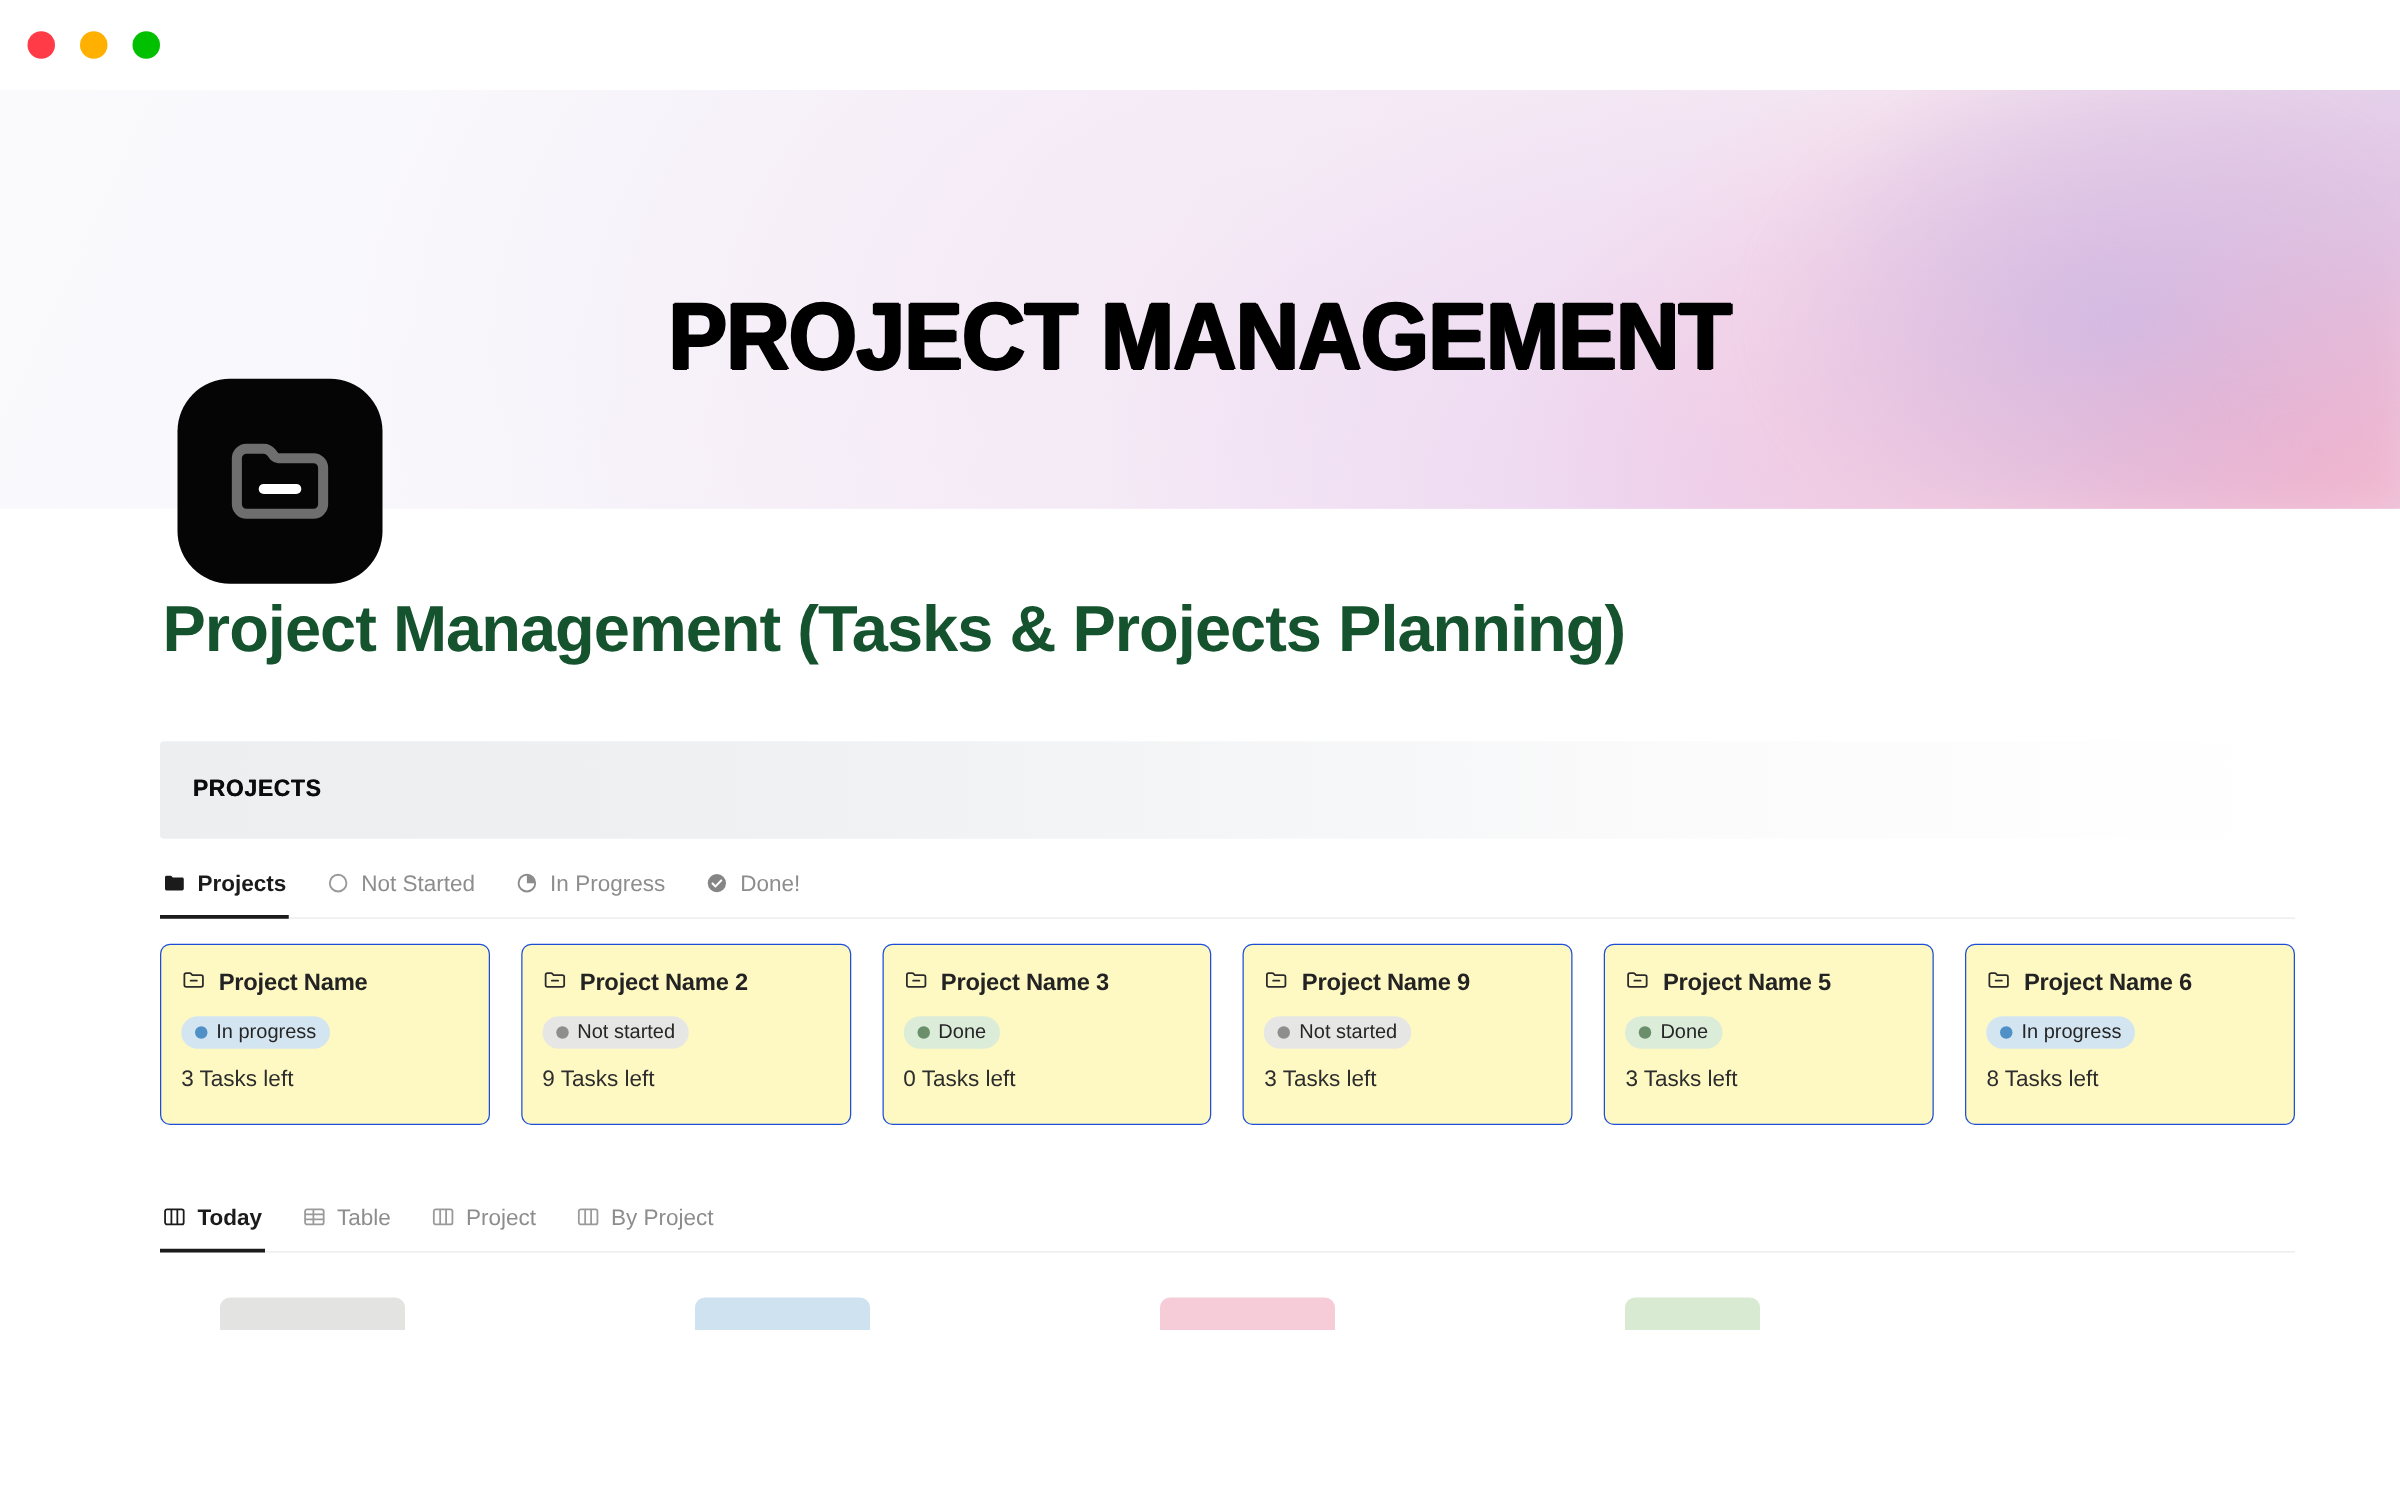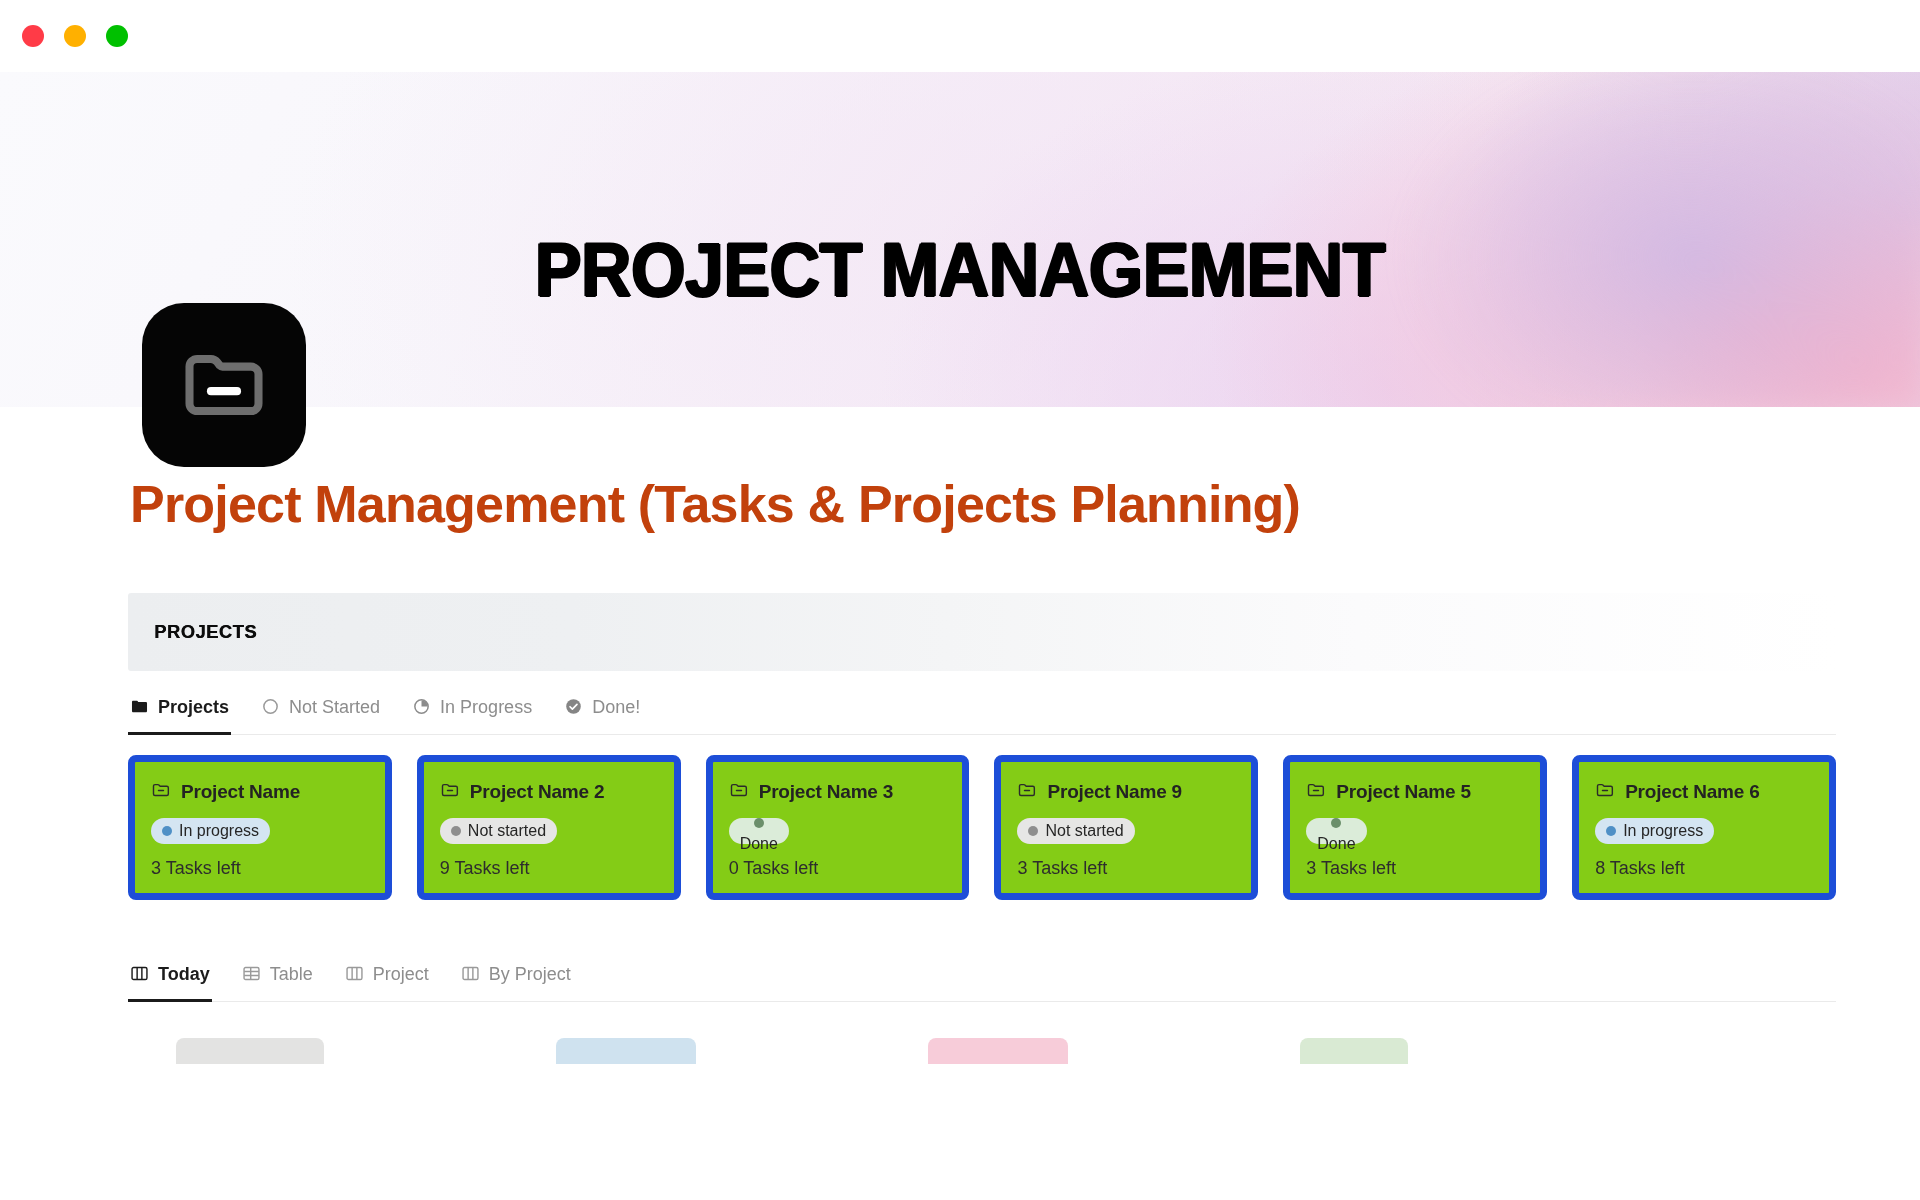--- a/index.html
+++ b/index.html
@@ -81,21 +81,21 @@
   }
 
   
   .content { position: relative; padding: 0 0 0 0; }
   .page-title {
     margin-top: 66px;
     padding-left: 130px;
     font-size: 52px;
     font-weight: 700;
     letter-spacing: -0.8px;
-    color: #c2410c;
+    color: #14532d;
     line-height: 1.2;
   }
 
   .section { margin-top: 58px; padding-left: 128px; padding-right: 84px; }
   .section-banner {
     height: 78px;
     border-radius: 3px;
     background: linear-gradient(90deg, #eceef0 0%, #eef0f2 26%, #f4f5f6 48%, #fbfbfc 72%, #ffffff 100%);
     display: flex;
     align-items: center;
@@ -138,23 +138,23 @@
   
   .cards {
     display: flex;
     gap: 25px;
     margin-top: 20px;
   }
   .card {
     flex: 1 1 0;
     min-width: 0;
     height: 145px;
-    border: 7px solid #1d4ed8;
+    border: 1px solid #1d4ed8;
     border-radius: 8px;
-    background: #84cc16;
+    background: #fef9c3;
     padding: 18px 16px 0 16px;
     cursor: pointer;
   }
   .card-head {
     display: flex;
     align-items: center;
     gap: 10px;
   }
   .card-title {
     font-size: 19px;
@@ -175,21 +175,21 @@
     border-radius: 13px;
     font-size: 16px;
     color: #262626;
     white-space: nowrap;
   }
   .pill .pdot { width: 10px; height: 10px; border-radius: 50%; flex: none; }
   .pill.inprogress { background: #d4e5f2; }
   .pill.inprogress .pdot { background: #4f90c6; }
   .pill.notstarted { background: #e6e6e5; }
   .pill.notstarted .pdot { background: #8e8e8e; }
-  .pill.done { background: #dbecd9; flex-direction: column; }
+  .pill.done { background: #dbecd9; }
   .pill.done .pdot { background: #6b8f6b; }
   .card-meta {
     margin-top: 14px;
     font-size: 18px;
     color: #2d2d2d;
   }
 
   
   .board-strip {
     position: relative;

